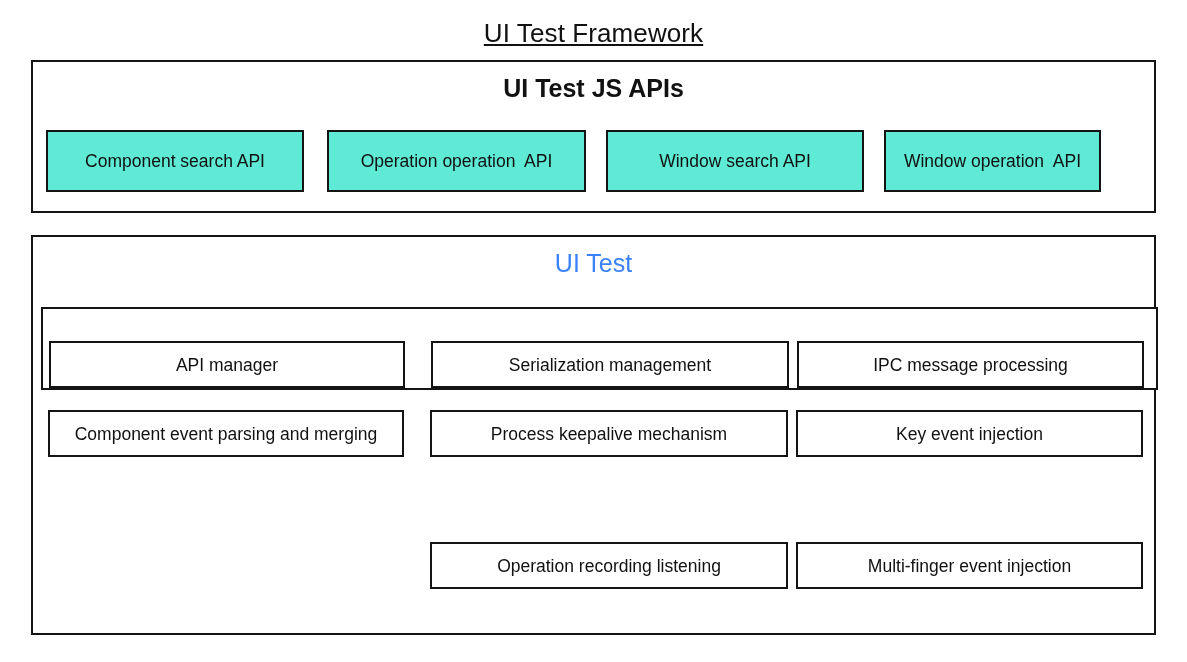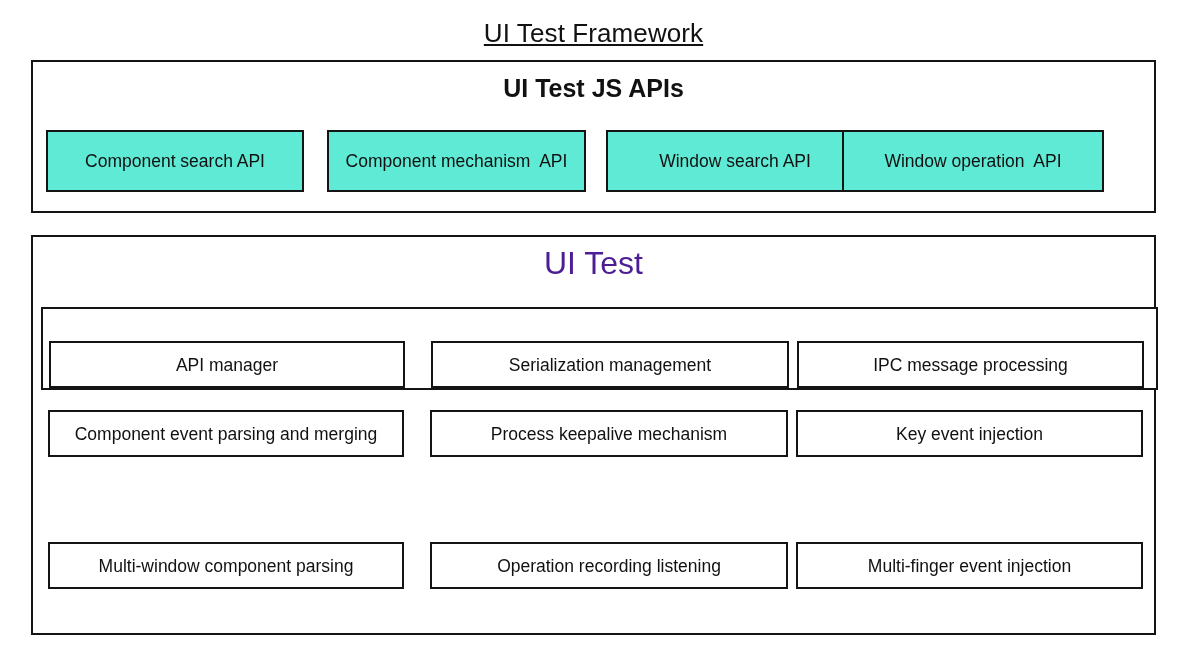--- a/index.html
+++ b/index.html
@@ -80,42 +80,42 @@
     justify-content: center;
     text-align: center;
     font-size: 17.5px;
     line-height: 22px;
     color: #111111;
     white-space: pre;
   }
   .api-box.c1 { left: 0px;   width: 258px; }
   .api-box.c2 { left: 281px; width: 259px; }
   .api-box.c3 { left: 560px; width: 258px; }
-  .api-box.c4 { left: 796px; width: 262px; }
+  .api-box.c4 { left: 838px; width: 217px; }
 
   
   .section-ui-test {
     position: absolute;
     left: 31px;
     top: 235px;
     width: 1125px;
     height: 400px;
     border: 2.5px solid #141414;
     box-sizing: border-box;
     background: #ffffff;
   }
   .section-ui-test .section-title {
     position: absolute;
     left: 0;
     top: 10px;
     width: 100%;
     text-align: center;
-    font-size: 32px;
+    font-size: 25px;
     line-height: 33px;
-    color: #4c1d95;
+    color: #3b82f6;
   }
 
   
   .module-group {
     position: absolute;
     left: 8px;
     top: 70px;
     width: 1117px;
     height: 83px;
     border: 2.5px solid #141414;
@@ -163,21 +163,21 @@
 
 <div class="diagram">
 
   <div class="framework-title">UI Test Framework</div>
 
   <div class="section-js-apis">
     <div class="section-title">UI Test JS APIs</div>
 
     <div class="api-row">
       <div class="api-box c1">Component search API</div>
-      <div class="api-box c2">Component mechanism  API</div>
+      <div class="api-box c2">Operation operation  API</div>
       <div class="api-box c3">Window search API</div>
       <div class="api-box c4">Window operation  API</div>
     </div>
   </div>
 
   <div class="section-ui-test">
     <div class="section-title">UI Test</div>
 
     <div class="module-group">
       <div class="module-row">
@@ -188,19 +188,18 @@
     </div>
 
     <div class="module-row r2">
       <div class="module-box m1">Component event parsing and merging</div>
       <div class="module-box m2">Process keepalive mechanism</div>
       <div class="module-box m3">Key event injection</div>
     </div>
 
 
     <div class="module-row r4">
-      <div class="module-box m1">Multi-window component parsing</div>
       <div class="module-box m2">Operation recording listening</div>
       <div class="module-box m3">Multi-finger event injection</div>
     </div>
   </div>
 
 </div>
 
 </body></html>

